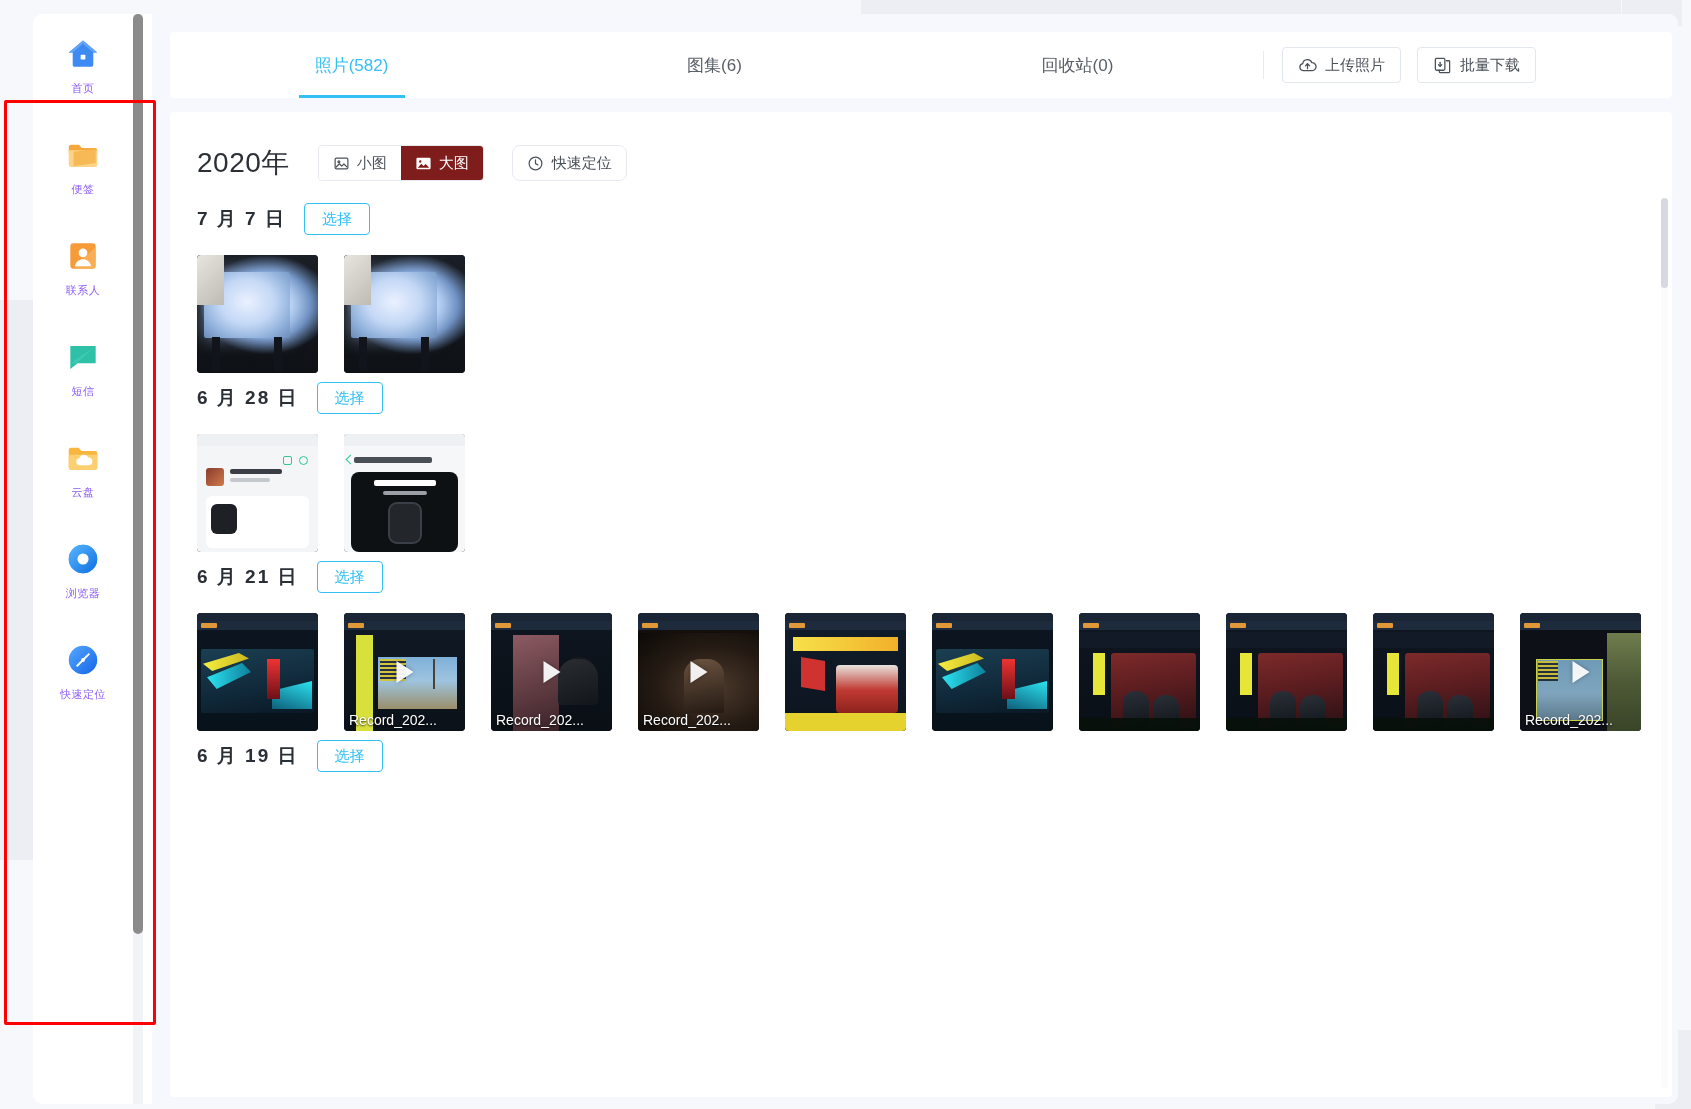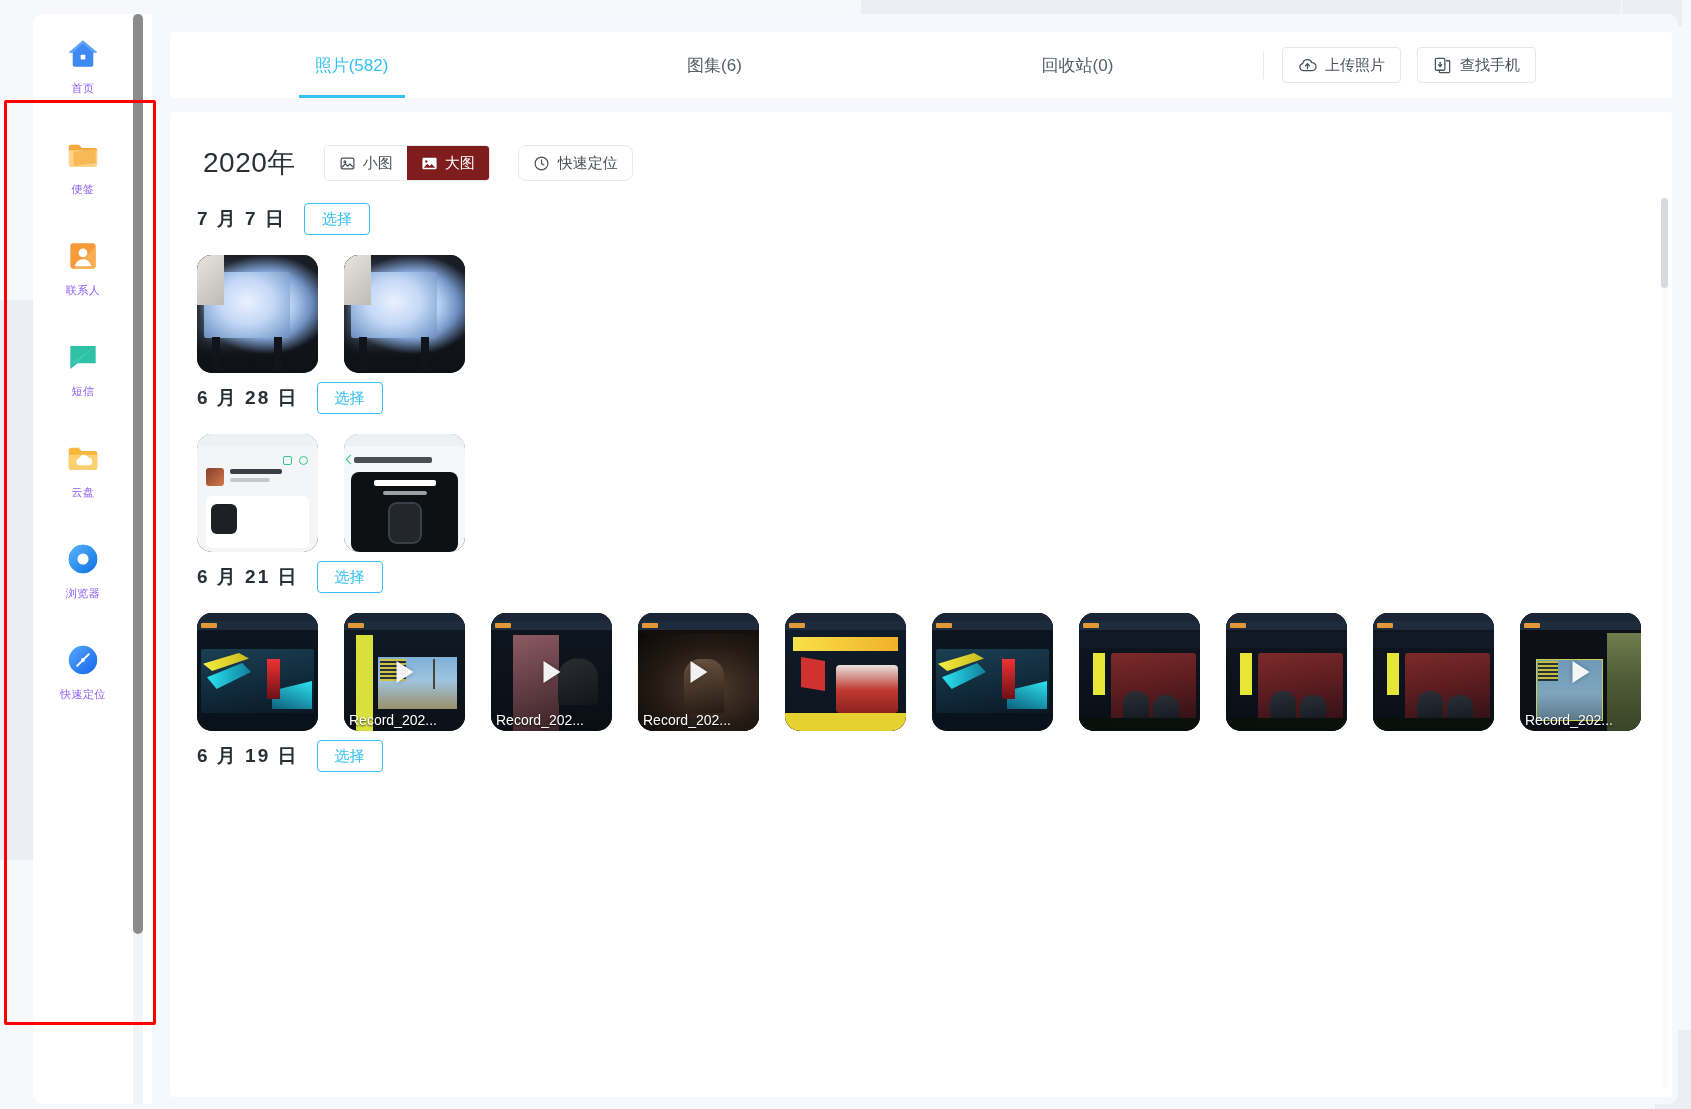--- a/index.html
+++ b/index.html
@@ -124,21 +124,21 @@
   
   .content {
     position: absolute; left: 170px; top: 112px;
     width: 1502px; height: 985px;
     background: #ffffff;
     border-radius: 4px;
     overflow: hidden;
   }
   .toolbar {
     position: absolute; left: 27px; top: 32px;
-    display: flex; align-items: center; gap: 28px; margin-left: 6px;
+    display: flex; align-items: center; gap: 28px;
   }
   .year-title {
     font-size: 28px; color: #2b2f36; letter-spacing: .5px;
   }
   .seg {
     display: flex; align-items: center;
     border: 1px solid #e6eaf0; border-radius: 4px; overflow: hidden;
     height: 36px;
   }
   .seg-btn {
@@ -187,21 +187,21 @@
   }
   .grid {
     display: flex; flex-wrap: wrap; gap: 26px 26px;
     margin-top: 11px;
   }
 
   
   .thumb {
     position: relative;
     width: 121px; height: 118px;
-    border-radius: 15px; overflow: hidden;
+    border-radius: 4px; overflow: hidden;
     cursor: pointer;
     background: #12151b;
   }
   .thumb .inner { position: absolute; inset: 0; }
 
   .play {
     position: absolute; left: 50%; top: 50%;
     transform: translate(-50%, -50%);
     width: 0; height: 0;
     border-left: 17px solid rgba(255,255,255,.93);
@@ -510,21 +510,21 @@
 
     <div class="hdr-btn">
       <span class="ic">
         <svg width="19" height="19" viewBox="0 0 24 24" fill="none" stroke="#4b5159" stroke-width="1.6" stroke-linecap="round" stroke-linejoin="round">
           <rect x="3" y="3" width="12" height="15" rx="1.5"></rect>
           <path d="M17 6h3a1 1 0 0 1 1 1v13a1 1 0 0 1-1 1H9a1 1 0 0 1-1-1v-2"></path>
           <path d="M9 8v5"></path>
             <path d="M7 11l2 2 2-2"></path>
         </svg>
       </span>
-      <span>查找手机</span>
+      <span>批量下载</span>
     </div>
   </div>
 
   <div class="content">
 
     <div class="toolbar">
       <div class="year-title">2020年</div>
 
       <div class="seg">
         <div class="seg-btn">

